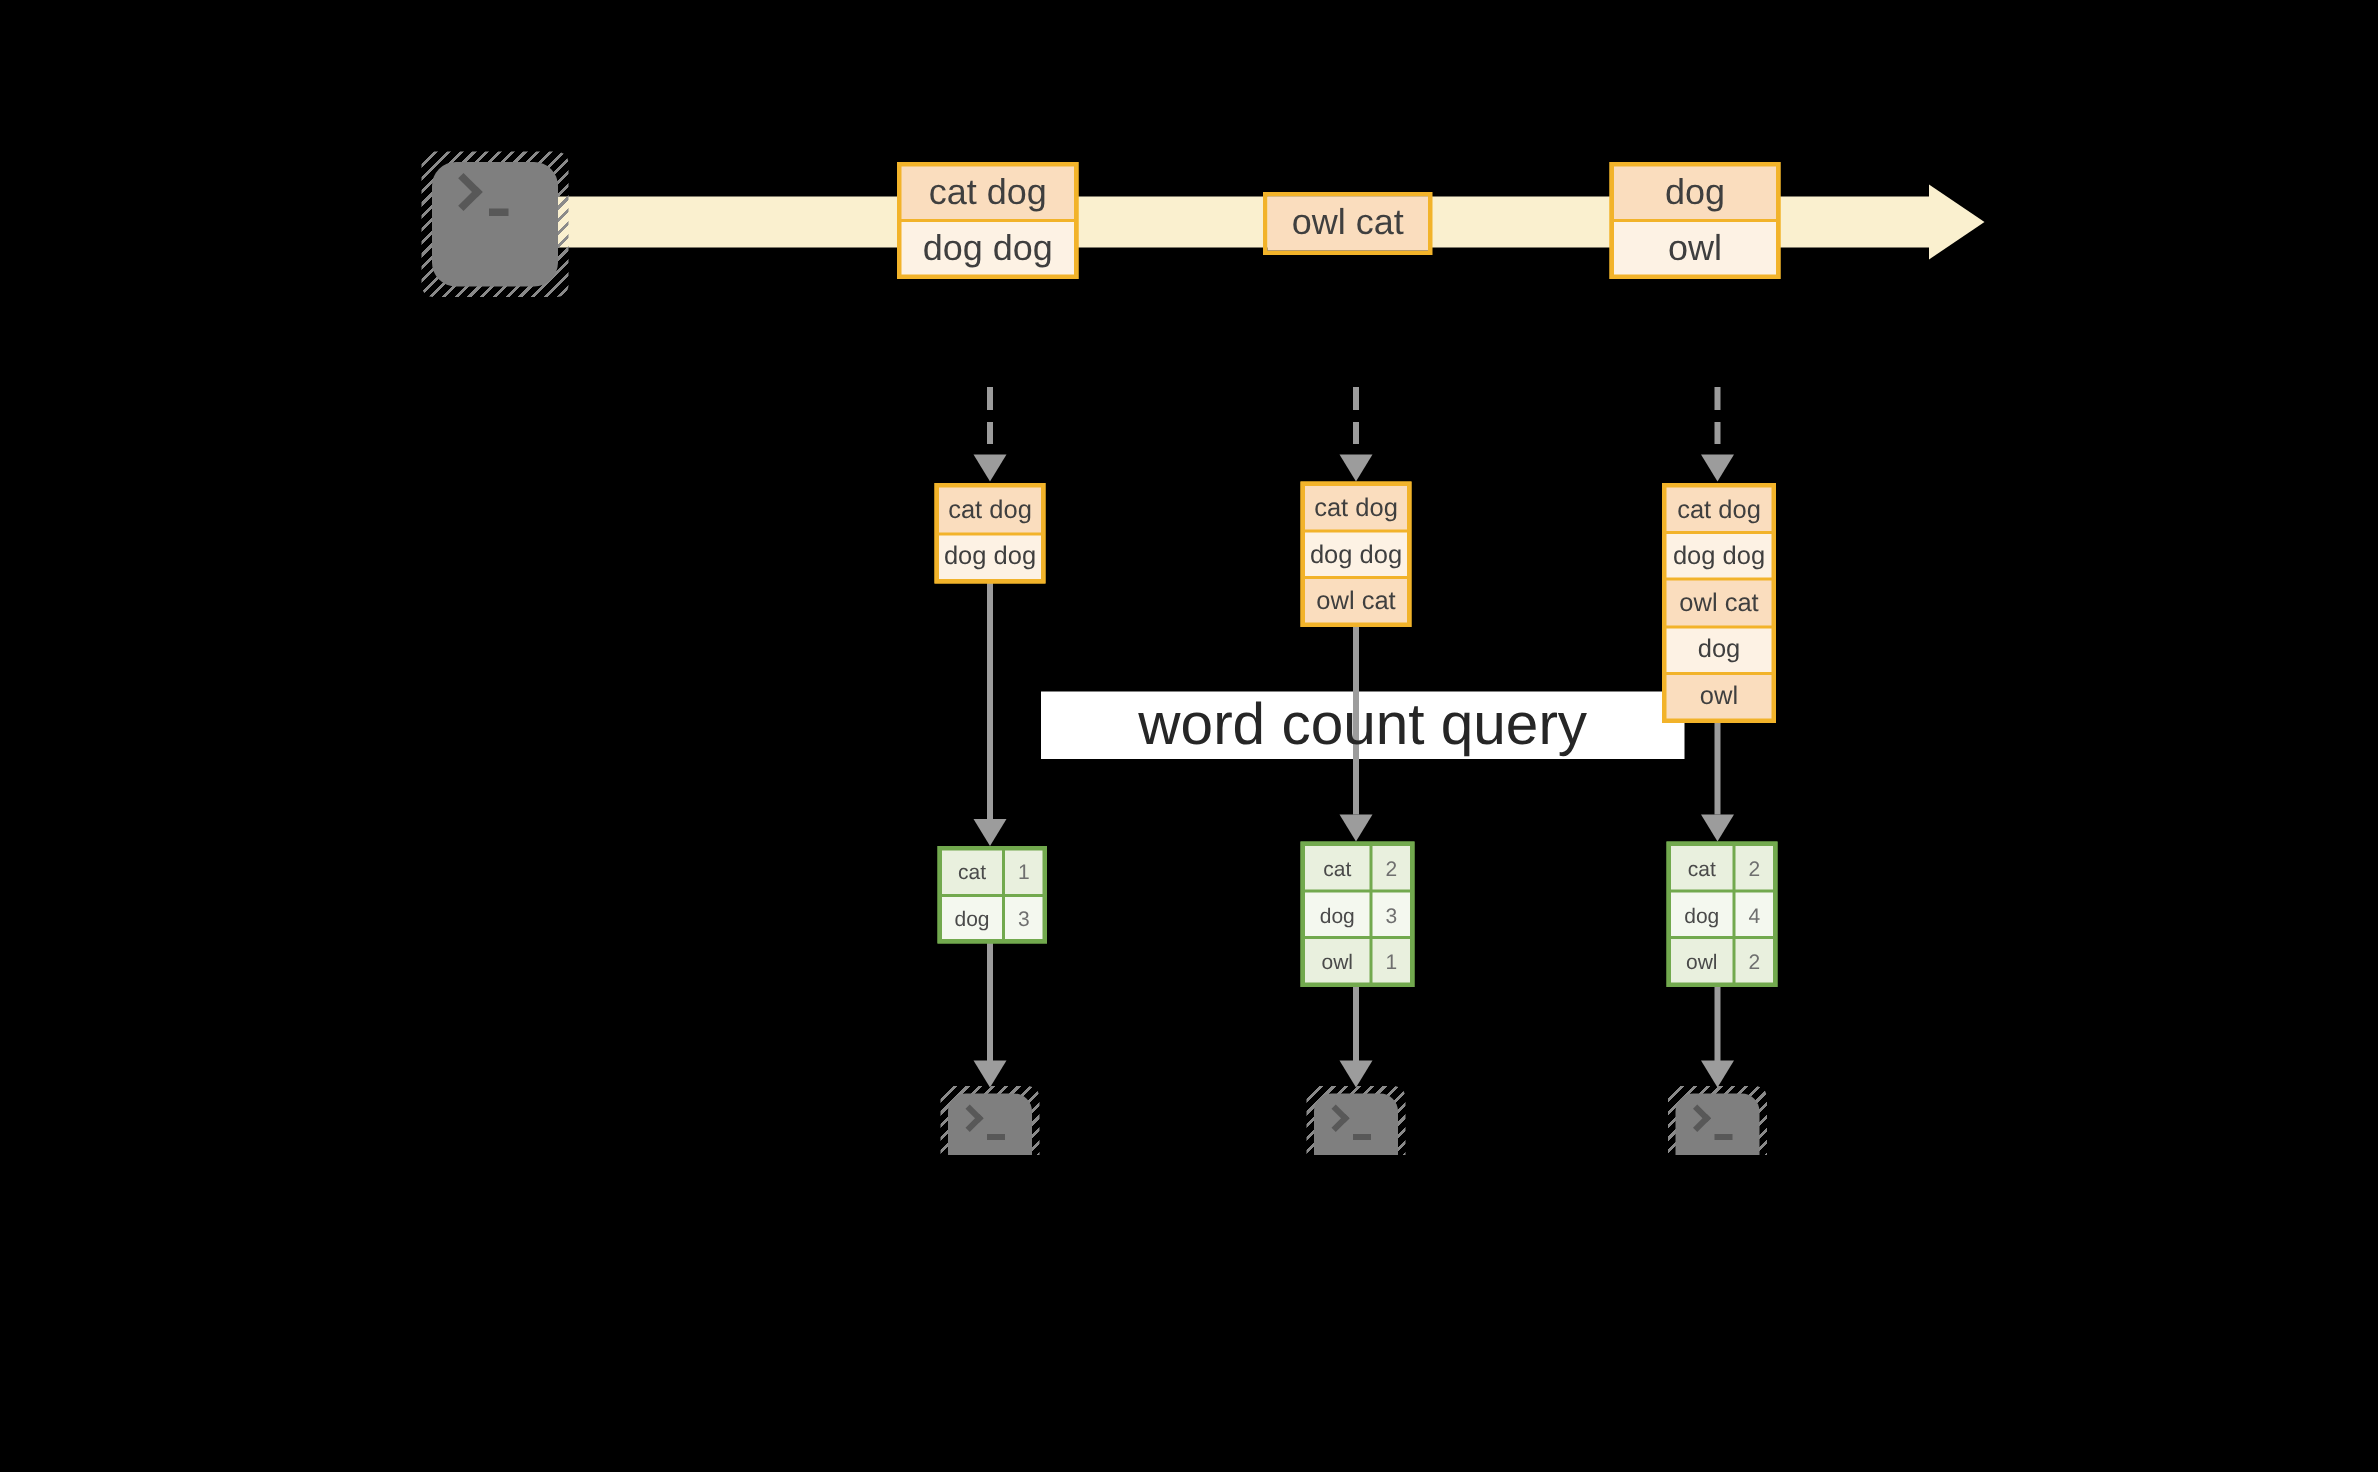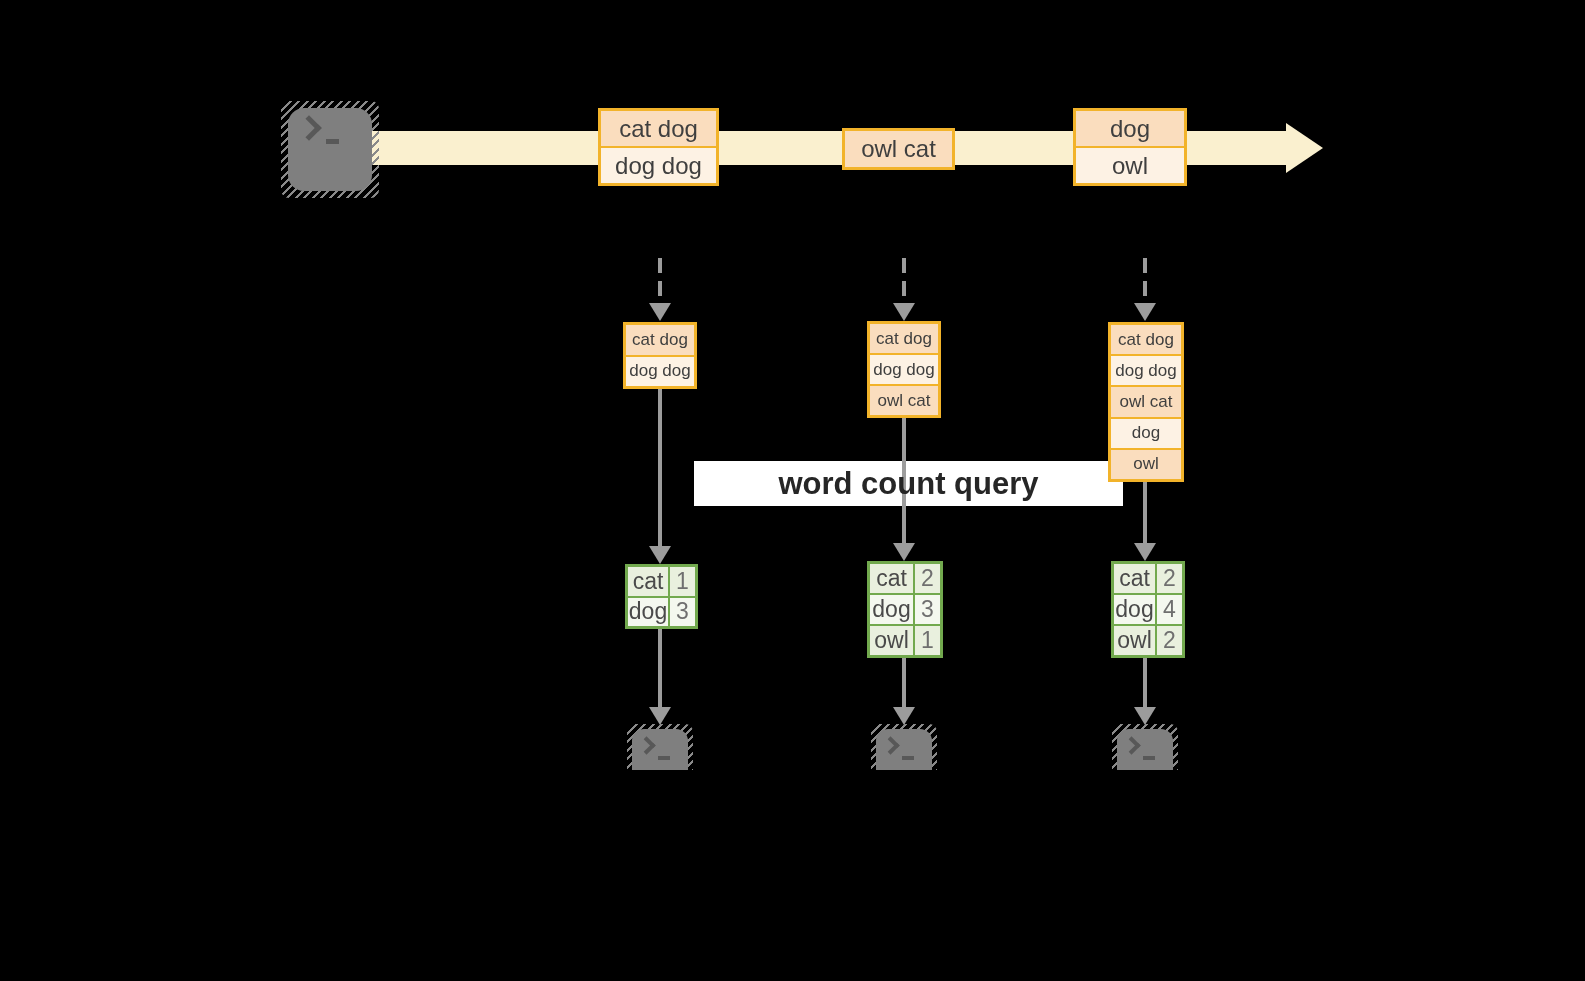--- a/index.html
+++ b/index.html
@@ -35,37 +35,37 @@
         display:flex;flex-direction:column;gap:2px;z-index:3;}
   .obox .row{flex:1;display:flex;align-items:center;justify-content:center;color:var(--ink);white-space:nowrap;}
   .event-size .row{font-size:24px;}
   .buffer-size .row{font-size:17px;}
   .fill-a{background:var(--fillA);}
   .fill-b{background:var(--fillB);}
 
   
   .gtable{position:absolute;box-sizing:border-box;border:3px solid var(--green);background:var(--green);
           display:grid;grid-template-columns:1fr 25px;gap:2px;z-index:3;}
-  .gtable .cell{display:flex;align-items:center;justify-content:center;font-size:23px;}
+  .gtable .cell{display:flex;align-items:center;justify-content:center;font-size:14px;}
   .gtable .word{color:#4a4a4a;}
   .gtable .num{color:#6f6f6f;}
   .fill-ga{background:var(--gfillA);}
   .fill-gb{background:var(--gfillB);}
 
   
   .vline{position:absolute;width:4px;background:var(--gray);z-index:2;}
   .vdash{position:absolute;width:4px;z-index:2;
          background:repeating-linear-gradient(to bottom,var(--gray) 0 15px,transparent 15px 23px);}
   .ahead{position:absolute;width:0;height:0;border-left:11px solid transparent;border-right:11px solid transparent;
          border-top:18px solid var(--gray);z-index:2;}
 
   
   .banner-bg{position:absolute;background:#fff;z-index:1;}
   .banner-text{position:absolute;display:flex;align-items:center;justify-content:center;
-               font-size:31px;color:#262626;z-index:4;white-space:nowrap;font-weight:bold;}
+               font-size:39px;color:#262626;z-index:4;white-space:nowrap;}
 </style>
 </head>
 <body>
 
 <div class="canvas">
 
   <div class="term" style="left:281px;top:101px;width:98px;height:97px;">
     <div class="term-inner" style="inset:7px;border-radius:16px;"></div>
     <div class="term-chevron" style="left:19px;top:18px;width:13px;height:13px;"></div>
     <div class="term-underscore" style="left:45px;top:38px;width:13px;height:5px;"></div>

